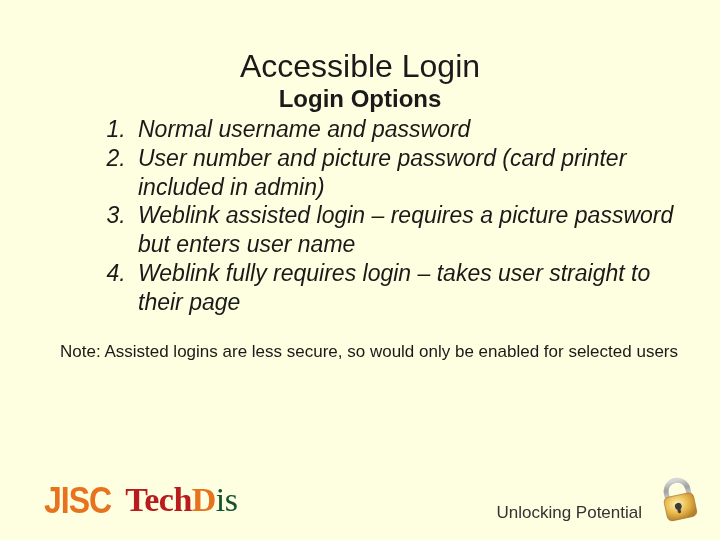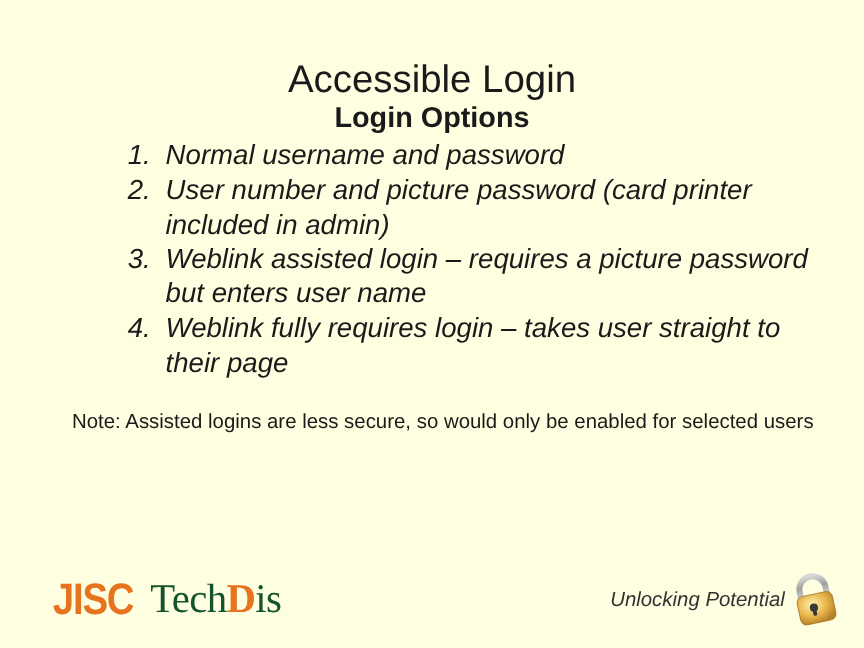--- a/index.html
+++ b/index.html
@@ -60,28 +60,27 @@
     font-size: 32px;
     color: #e8731e;
     letter-spacing: -1px;
     transform: scaleY(1.15);
   }
   .techdis {
     font-family: Georgia, "Times New Roman", serif;
     font-size: 34px;
     letter-spacing: -0.5px;
   }
-  .techdis .tech { color: #14532d; font-weight: 400; }
+  .techdis .tech { color: #b91c1c; font-weight: 700; }
   .techdis .d { color: #e8731e; font-weight: bold; }
   .techdis .is { color: #14532d; font-weight: 400; }
   .tagline-block {
     display: flex;
-    align-items: center;
-    gap: 4px;
-    font-style: italic;
+    align-items: flex-end;
+    gap: 16px;
   }
   .tagline {
     font-size: 17px;
     color: #333;
   }
   .lock-icon { width: 42px; height: 46px; }
 </style>
 </head>
 <body>
 

